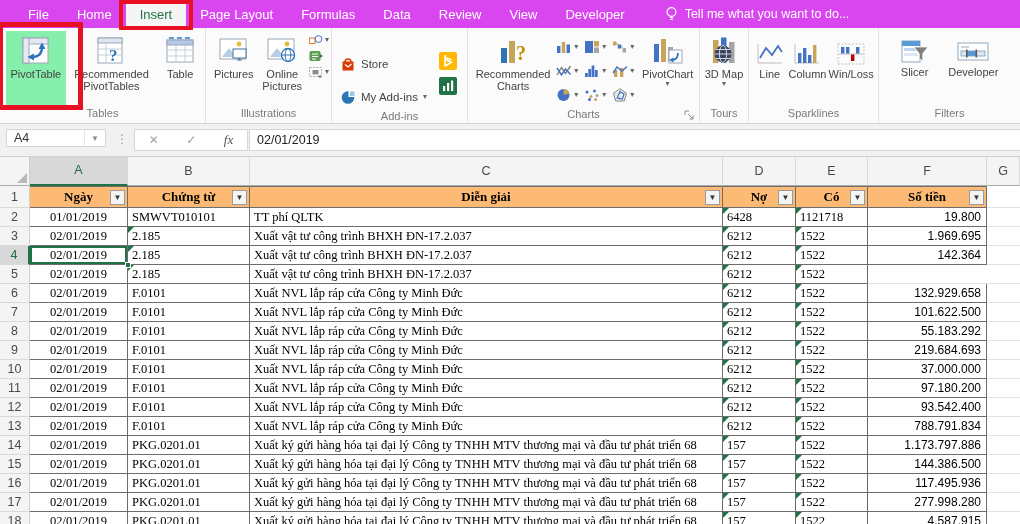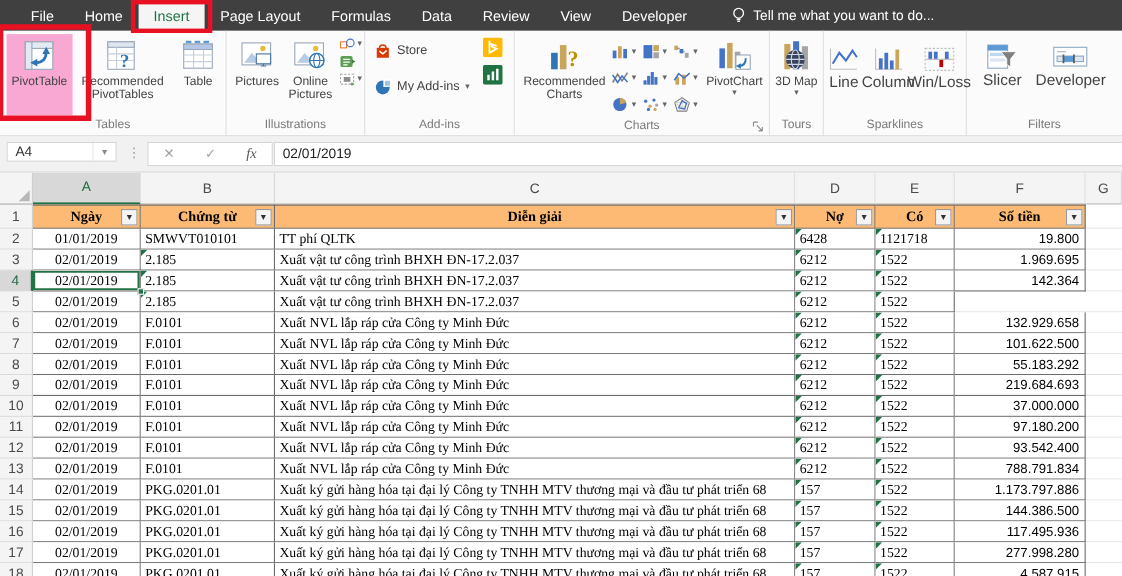--- a/index.html
+++ b/index.html
@@ -1,36 +1,36 @@
 <!DOCTYPE html>
 <html><head>
 <meta charset="utf-8">
 <style>
   * { margin:0; padding:0; box-sizing:border-box; }
   body { width:1020px; height:524px; overflow:hidden; font-family:"Liberation Sans",sans-serif; background:#fff; }
   .app { position:relative; width:1020px; height:524px; background:#fff; }
 
   
-  .tabbar { position:absolute; left:0; top:0; width:1020px; height:28px; background:#404040; display:flex; align-items:stretch; }
+  .tabbar { position:absolute; left:0; top:0; width:1020px; height:28px; background:#d946ef; display:flex; align-items:stretch; }
   .tablist { display:flex; align-items:stretch; padding-left:14px; }
   .tab { position:relative; color:#fff; font-size:13px; padding:0 14px; display:flex; align-items:center; cursor:default; white-space:nowrap; }
   .tab.active { background:#f5f5f5; color:#217346; }
   .tellme { display:flex; align-items:center; color:#fff; font-size:12.5px; margin-left:26px; gap:7px; }
 
   
   .ribbon { position:absolute; left:0; top:28px; width:1020px; height:96px; background:#fbfbfb; border-bottom:1px solid #d4d4d4; display:flex; }
   .rgroup { position:relative; border-right:1px solid #e2e2e2; display:flex; flex-direction:column; height:100%; }
   .rbody { flex:1; display:flex; align-items:flex-start; padding:3px 2px 0 2px; }
   .rlabel { height:17px; text-align:center; font-size:11px; color:#7a7a7a; line-height:15px; position:relative; }
   .bigbtn { position:relative; display:flex; flex-direction:column; align-items:center; text-align:center; font-size:11px; color:#444; line-height:12px; padding:3px 2px 0 2px; height:74px; }
   .bigbtn .bicon { height:34px; display:flex; align-items:center; justify-content:center; }
-  .bigbtn.hl { background:#f9a8d4; }
+  .bigbtn.hl { background:#86efac; }
   .caret { font-size:8px; color:#666; line-height:8px; }
   .smallrow { display:flex; align-items:center; gap:5px; font-size:11.5px; color:#444; height:24px; white-space:nowrap; }
-  .medbtn { display:flex; flex-direction:column; align-items:center; font-size:14px; color:#444; line-height:12px; padding-top:4px; text-align:center; }
+  .medbtn { display:flex; flex-direction:column; align-items:center; font-size:11px; color:#444; line-height:12px; padding-top:4px; text-align:center; }
   .medbtn .bicon { height:28px; display:flex; align-items:center; }
   .minigrid { display:grid; grid-template-columns:repeat(3,28px); grid-auto-rows:24px; padding-top:4px; }
   .mini { display:flex; align-items:center; gap:2px; padding-left:2px; }
   .launcher { position:absolute; right:4px; bottom:2px; width:12px; height:12px; }
 
   
   .ring { position:absolute; border:4px solid #e81123; z-index:60; pointer-events:none; }
   .ring-insert { inset:0 -7px -2px -7px; }
   .ring-pivot { left:-8px; top:-9px; right:-17px; bottom:-5px; border-width:5px; }
 
@@ -191,21 +191,21 @@
                 <path d="M11 9 v3 M9.5 10.5 h3" stroke="#5e9e54" stroke-width="1.3"></path>
               </svg>
               <span class="caret">▾</span>
             </div>
         </div>
       </div>
       <div class="rlabel">Illustrations</div>
     </div>
 
     <div class="rgroup" style="width:136px">
-      <div class="rbody" style="padding-left:8px;gap:8px;padding-top:6px">
+      <div class="rbody" style="padding-left:8px;gap:8px;padding-top:24px">
         <div style="display:flex;flex-direction:column;gap:9px">
           <div class="smallrow">
             <span>
                 <svg width="16" height="16" viewBox="0 0 16 16">
                   <path d="M5 6 a3 3 0 0 1 6 0" fill="none" stroke="#d83b01" stroke-width="1.4"></path>
                   <rect x="2.5" y="5.5" width="11" height="9" fill="#d83b01"></rect>
                   <path d="M5 8.5 l3 2.5 3.5 -3" fill="none" stroke="#fff" stroke-width="1.3"></path>
                 </svg>
               </span>
             <span>Store</span>

